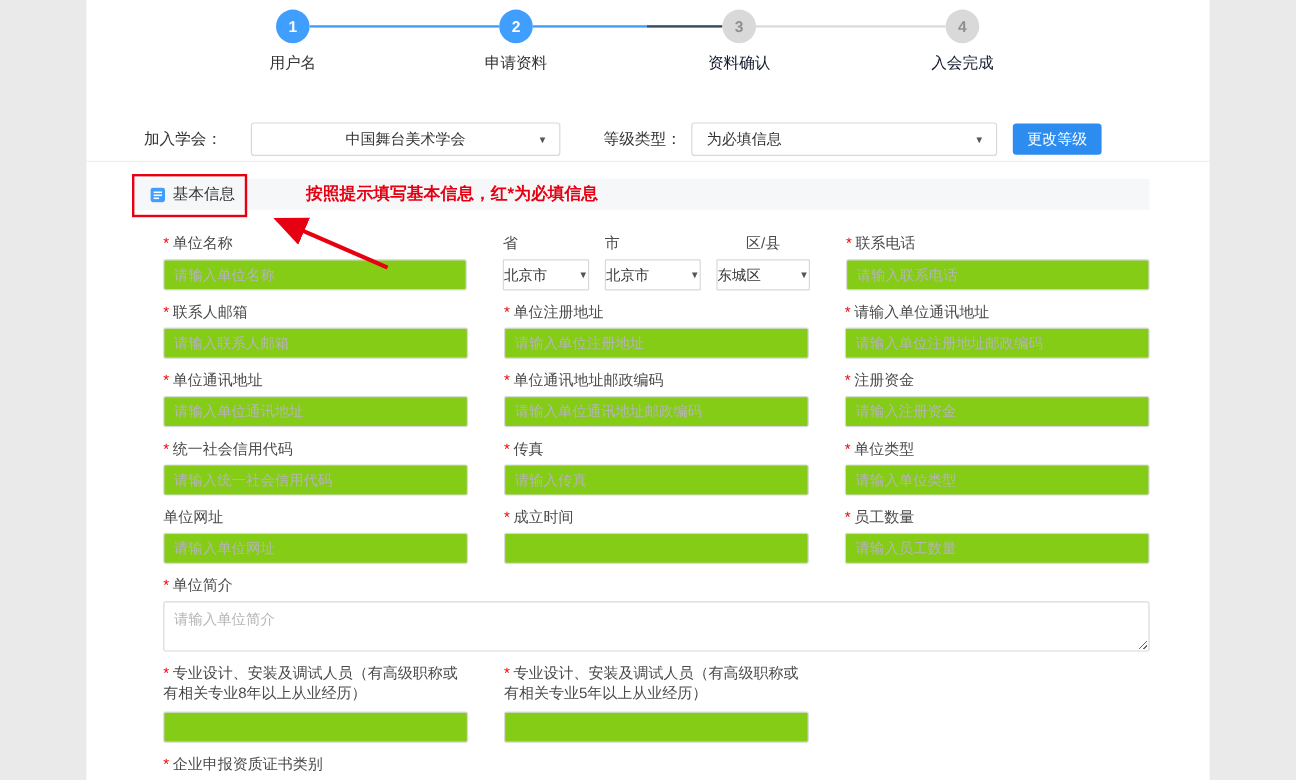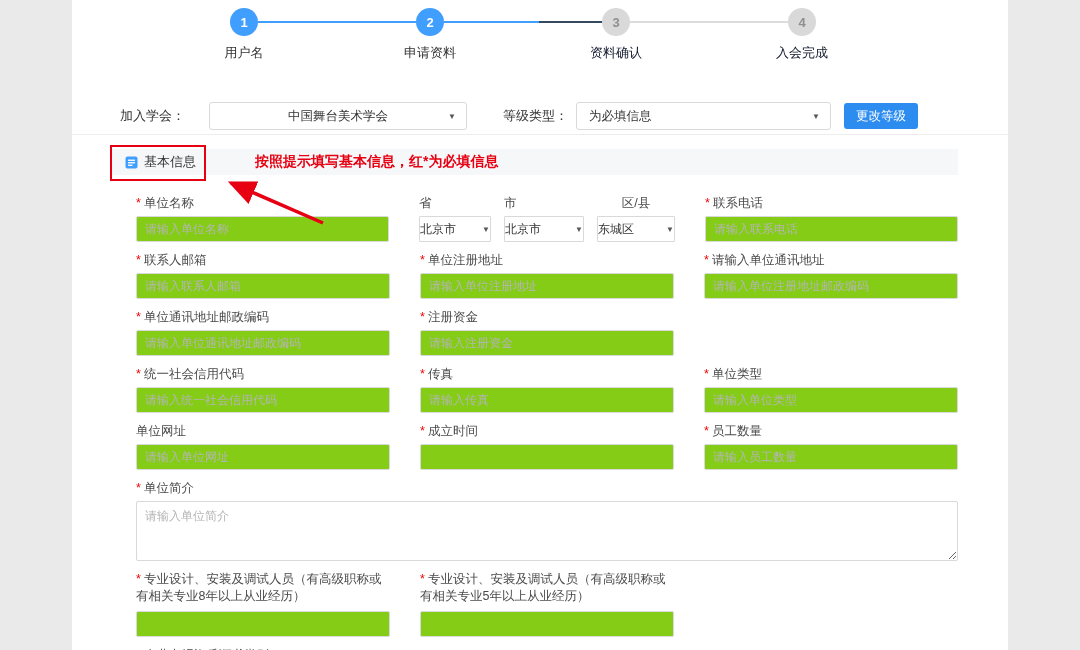--- a/index.html
+++ b/index.html
@@ -48,21 +48,21 @@
   .anno-arrow{position:absolute;left:105px;top:22px;pointer-events:none;}
 
   
   .form-row{display:grid;grid-template-columns:repeat(3,1fr);column-gap:30px;margin-bottom:10px;}
   .flabel{font-size:12.5px;color:#4a4a4a;margin-bottom:5px;height:16px;line-height:16px;white-space:nowrap;}
   .flabel-multi{font-size:12.5px;color:#4a4a4a;line-height:17px;margin-bottom:6px;min-height:34px;}
   .req{color:#f20000;margin-right:3px;}
   .tinput{width:100%;height:26px;box-sizing:border-box;border:1px solid #d9d9d9;border-radius:2px;
           padding:0 8px;font-size:12px;color:#333;outline:none;font-family:inherit;background:#84cc16;}
   .tinput::placeholder,.tarea::placeholder{color:#b5b5b5;}
-  .tarea{width:100%;height:60px;box-sizing:border-box;border:1px solid #d9d9d9;border-radius:2px;
+  .tarea{width:100%;height:42px;box-sizing:border-box;border:1px solid #d9d9d9;border-radius:2px;
          padding:6px 8px;font-size:12px;color:#333;outline:none;resize:both;font-family:inherit;display:block;}
   .region-group{display:flex;gap:13px;}
   .region-field{display:flex;flex-direction:column;}
   .rf1{width:72px;}.rf2{width:80px;}.rf3{width:78px;text-align:center;}
   .sel{height:26px;box-sizing:border-box;border:1px solid #d9d9d9;border-radius:1px;background:#fff;
        display:flex;align-items:center;justify-content:space-between;padding:0 0;font-size:12px;
        color:#333;cursor:pointer;}
   .full-width{grid-column:1 / span 3;}
 </style>
 </head>
@@ -179,20 +179,24 @@
           <input class="tinput" placeholder="请输入单位注册地址" style="">
         </div>
         <div class="field">
           <div class="flabel"><span class="req">*</span><span>请输入单位通讯地址</span></div>
           <input class="tinput" placeholder="请输入单位注册地址邮政编码" style="">
         </div>
       </div>
 
       <div class="form-row">
         <div class="field">
+          <div class="flabel"><span class="req">*</span><span>单位通讯地址</span></div>
+          <input class="tinput" placeholder="请输入单位通讯地址" style="">
+        </div>
+        <div class="field">
           <div class="flabel"><span class="req">*</span><span>单位通讯地址邮政编码</span></div>
           <input class="tinput" placeholder="请输入单位通讯地址邮政编码" style="">
         </div>
         <div class="field">
           <div class="flabel"><span class="req">*</span><span>注册资金</span></div>
           <input class="tinput" placeholder="请输入注册资金" style="">
         </div>
       </div>
 
       <div class="form-row">

